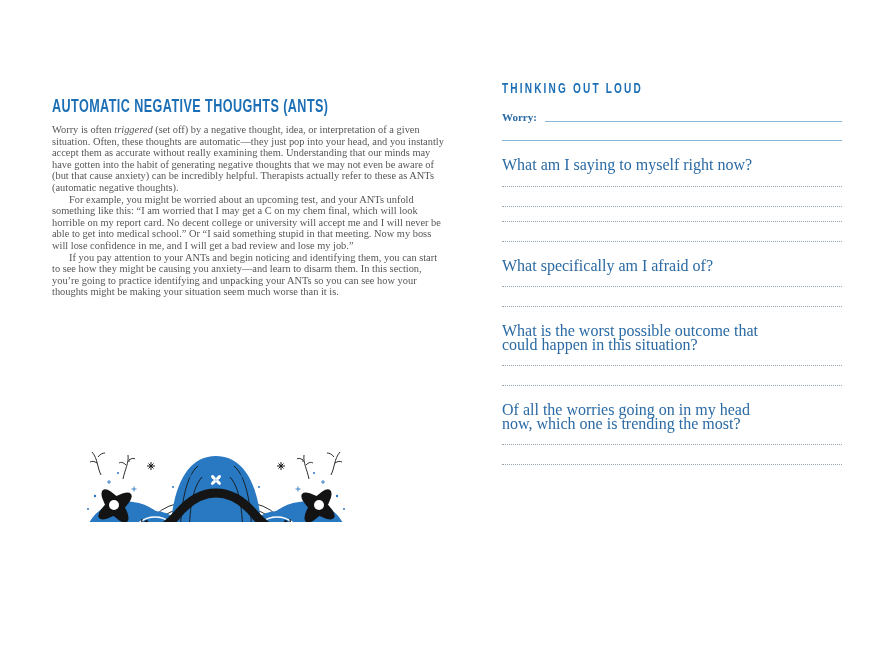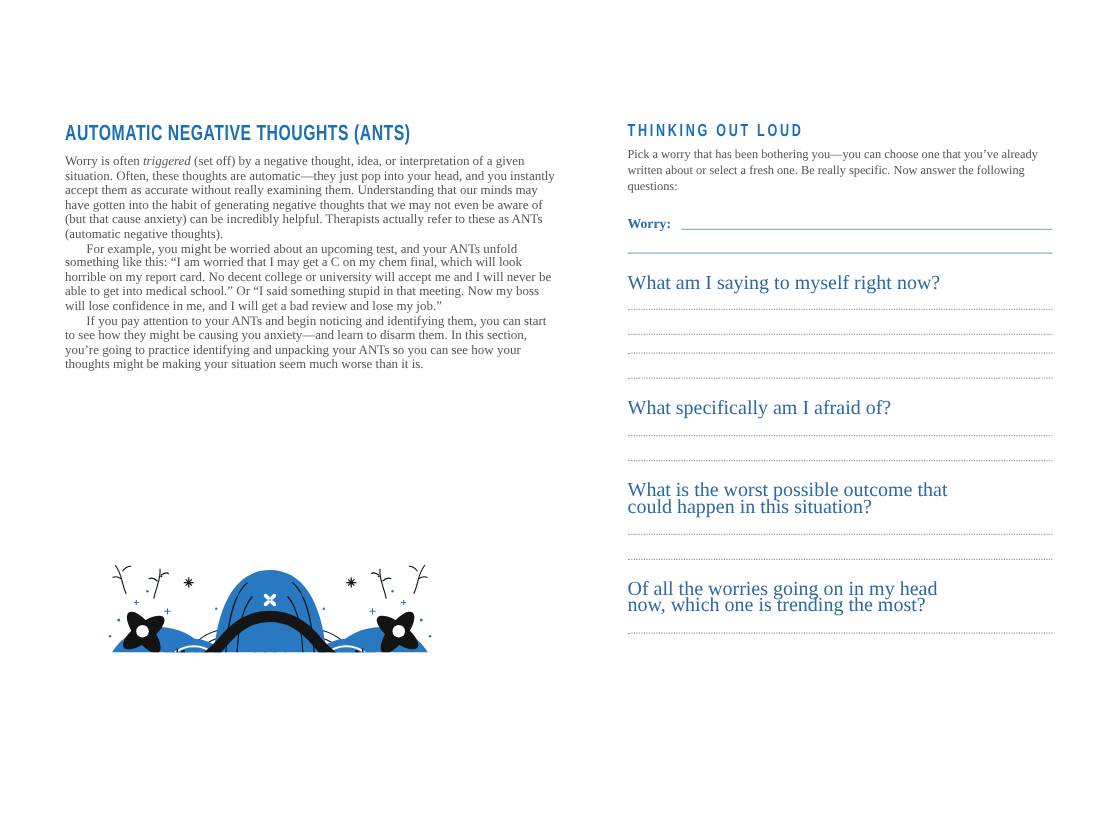--- a/index.html
+++ b/index.html
@@ -19,21 +19,21 @@
   .body p {
     margin:0; font-size:10.4px; line-height:11.6px; color:#565656;
     font-family:"Liberation Serif", serif;
   }
   .body p.indent { text-indent:17px; }
   .body em { }
 
   .illustration { position:absolute; left:85px; top:449px; width:262px; height:97px; }
 
   
-  .right-page { position:absolute; left:502px; top:96px; width:340px; }
+  .right-page { position:absolute; left:502px; top:80px; width:340px; }
   .right-title {
     font-family:"Liberation Sans", sans-serif; font-weight:bold;
     font-size:14px; color:#1d6fb5; letter-spacing:3px;
     transform:scaleX(0.72); transform-origin:0 0; white-space:nowrap;
     height:15px; margin:0 0 7px 0;
   }
   .intro { margin:0; font-size:9.9px; line-height:12.9px; color:#565656; }
 
   .worry-row { display:flex; align-items:flex-end; margin-top:16px; }
   .worry-label { font-weight:bold; font-size:11px; line-height:12px; color:#2b6aa3; }
@@ -211,21 +211,20 @@
         <circle cx="229" cy="24" r="1"></circle>
       <circle cx="88" cy="38" r="1"></circle>
         <circle cx="174" cy="38" r="1"></circle>
       <circle cx="3" cy="60" r="1"></circle>
         <circle cx="259" cy="60" r="1"></circle>
     </g>
   </svg>
 
   <div class="right-page">
     <h1 class="right-title">THINKING OUT LOUD</h1>
-    <p class="intro">Pick a worry that has been bothering you—you can choose one that you’ve already written about or select a fresh one. Be really specific. Now answer the following questions:</p>
 
     <div class="worry-row">
       <span class="worry-label">Worry:</span>
       <div class="worry-line"></div>
     </div>
     <div class="solid-full"></div>
 
     <div class="q-label">What am I saying to myself right now?</div>
     <div class="dotted d1"></div>
     <div class="dotted d2"></div>

